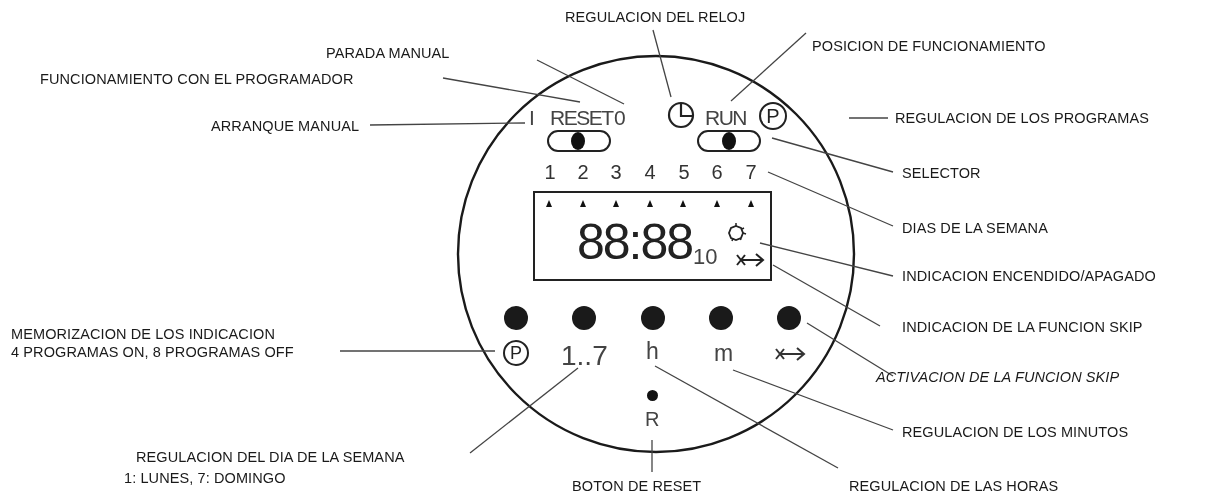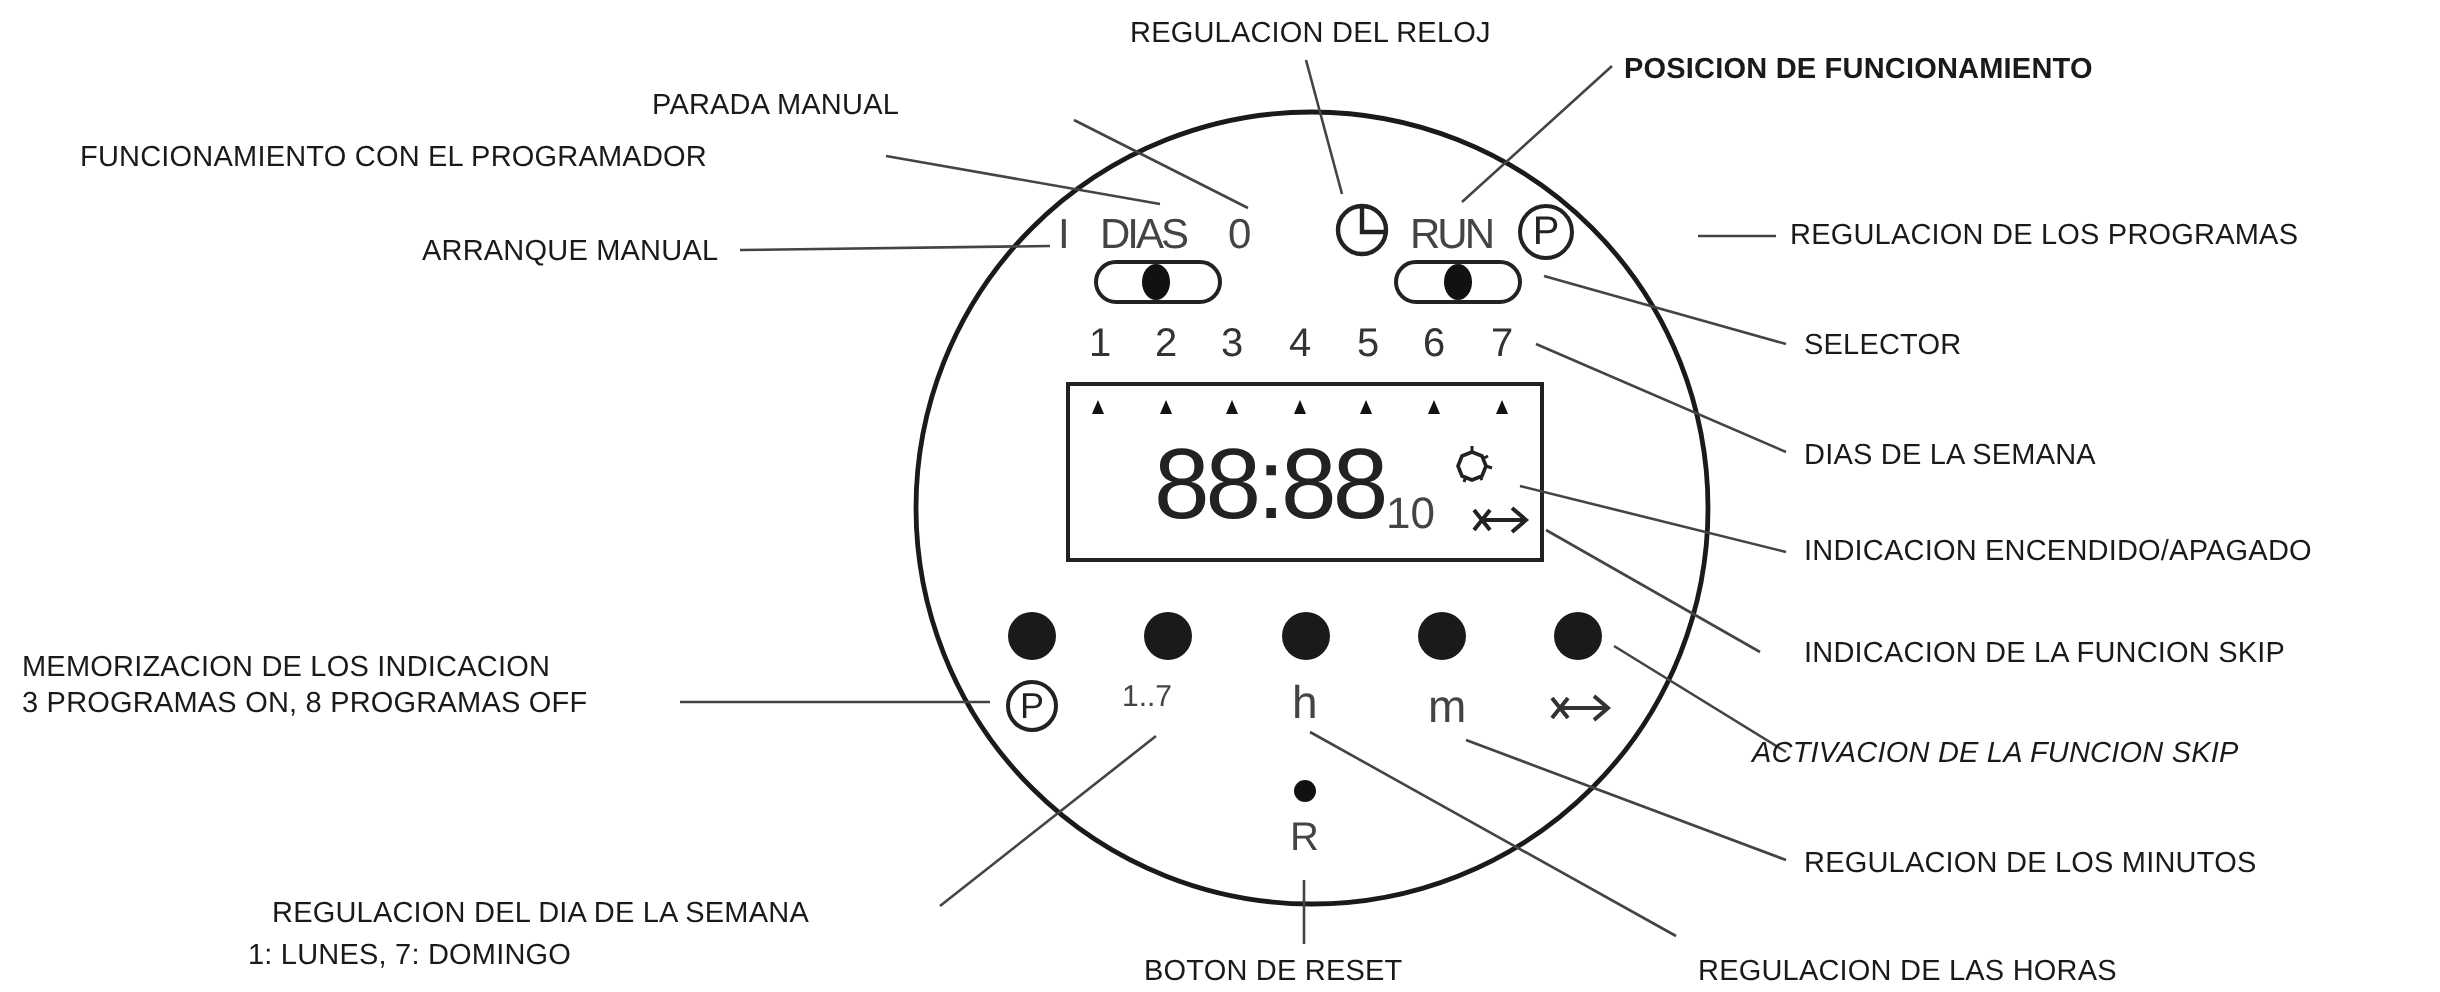--- a/index.html
+++ b/index.html
@@ -58,37 +58,37 @@
     <line x1="340" y1="351" x2="495" y2="351"></line>
 
     <line x1="470" y1="453" x2="578" y2="368"></line>
   </g>
 </svg>
 
 <div class="lbl" style="left:565px;top:8px;">REGULACION DEL RELOJ</div>
 <div class="lbl" style="left:326px;top:44px;">PARADA MANUAL</div>
 <div class="lbl" style="left:40px;top:70px;">FUNCIONAMIENTO CON EL PROGRAMADOR</div>
 <div class="lbl" style="left:211px;top:117px;">ARRANQUE MANUAL</div>
-<div class="lbl" style="left:812px;top:26px;font-weight:bold;">POSICION DE FUNCIONAMIENTO</div>
+<div class="lbl" style="left:812px;top:37px;">POSICION DE FUNCIONAMIENTO</div>
 <div class="lbl" style="left:895px;top:109px;">REGULACION DE LOS PROGRAMAS</div>
 <div class="lbl" style="left:902px;top:164px;">SELECTOR</div>
 <div class="lbl" style="left:902px;top:219px;">DIAS DE LA SEMANA</div>
 <div class="lbl" style="left:902px;top:267px;">INDICACION ENCENDIDO/APAGADO</div>
 <div class="lbl" style="left:902px;top:318px;">INDICACION DE LA FUNCION SKIP</div>
 <div class="lbl" style="left:876px;top:368px;font-style:italic;">ACTIVACION DE LA FUNCION SKIP</div>
 <div class="lbl" style="left:902px;top:423px;">REGULACION DE LOS MINUTOS</div>
 <div class="lbl" style="left:849px;top:477px;">REGULACION DE LAS HORAS</div>
 <div class="lbl" style="left:572px;top:477px;">BOTON DE RESET</div>
 <div class="lbl" style="left:11px;top:325px;">MEMORIZACION DE LOS INDICACION</div>
-<div class="lbl" style="left:11px;top:343px;">3 PROGRAMAS ON, 8 PROGRAMAS OFF</div>
+<div class="lbl" style="left:11px;top:343px;">4 PROGRAMAS ON, 8 PROGRAMAS OFF</div>
 <div class="lbl" style="left:136px;top:448px;">REGULACION DEL DIA DE LA SEMANA</div>
 <div class="lbl" style="left:124px;top:469px;">1: LUNES, 7: DOMINGO</div>
 
 <div class="dev dev-light" style="left:529px;top:106px;font-size:21px;">I</div>
-<div class="dev dev-light" style="left:550px;top:106px;font-size:21px;letter-spacing:-1.5px;">DIAS</div>
+<div class="dev dev-light" style="left:550px;top:106px;font-size:21px;letter-spacing:-1.5px;">RESET</div>
 <div class="dev dev-light" style="left:614px;top:106px;font-size:21px;">0</div>
 <div class="slider" style="left:547px;top:130px;width:64px;height:22px;">
   <div class="knob" style="left:22px;top:0px;"></div>
 </div>
 
 <svg style="position:absolute;left:667px;top:101px;" width="28" height="28" viewBox="0 0 28 28">
   <circle cx="14" cy="14" r="12" fill="none" stroke="#222" stroke-width="2.2"></circle>
   <path d="M14 3 L14 15 L25 15" fill="none" stroke="#222" stroke-width="2.2"></path>
 </svg>
 <div class="dev dev-light" style="left:705px;top:106px;font-size:21px;letter-spacing:-1.5px;">RUN</div>
@@ -123,21 +123,21 @@
   <path d="M2 3 L10 13 M10 3 L2 13 M6 8 L28 8 M21 2 L28 8 L21 14" fill="none" stroke="#222" stroke-width="2"></path>
 </svg>
 
 <div class="btn" style="left:504px;top:306px;"></div>
 <div class="btn" style="left:572px;top:306px;"></div>
 <div class="btn" style="left:641px;top:306px;"></div>
 <div class="btn" style="left:709px;top:306px;"></div>
 <div class="btn" style="left:777px;top:306px;"></div>
 
 <div class="circP" style="left:503px;top:340px;width:26px;height:26px;font-size:18px;line-height:22px;">P</div>
-<div class="dev dev-light" style="left:561px;top:340px;font-size:15px;">1..7</div>
+<div class="dev dev-light" style="left:561px;top:340px;font-size:28px;">1..7</div>
 <div class="dev dev-light" style="left:646px;top:338px;font-size:23px;">h</div>
 <div class="dev dev-light" style="left:714px;top:340px;font-size:23px;">m</div>
 <svg style="position:absolute;left:774px;top:346px;" width="32" height="16" viewBox="0 0 32 16">
   <path d="M2 3 L10 13 M10 3 L2 13 M6 8 L30 8 M23 2 L30 8 L23 14" fill="none" stroke="#333" stroke-width="2"></path>
 </svg>
 
 <div style="position:absolute;left:647px;top:390px;width:11px;height:11px;border-radius:50%;background:#111;"></div>
 <div class="dev dev-light" style="left:645px;top:408px;font-size:20px;">R</div>
 
 </body></html>

